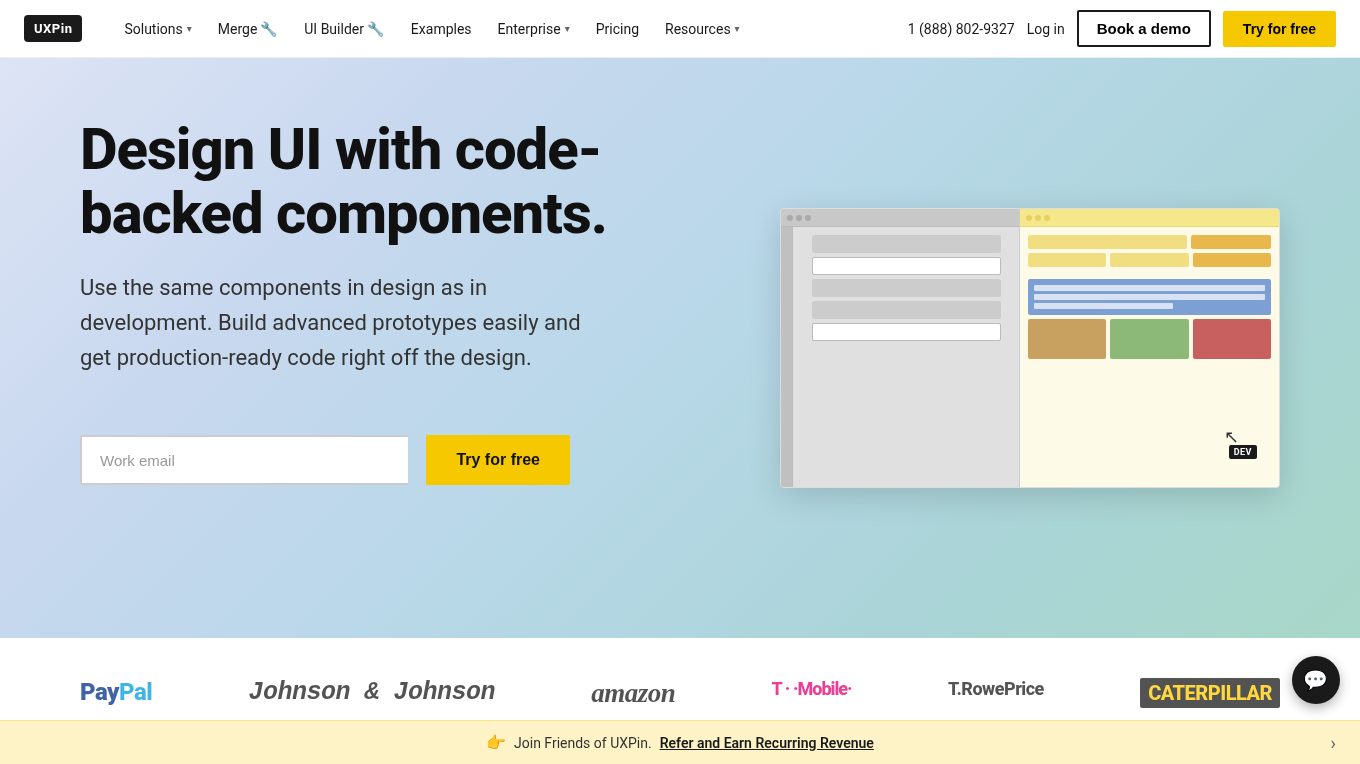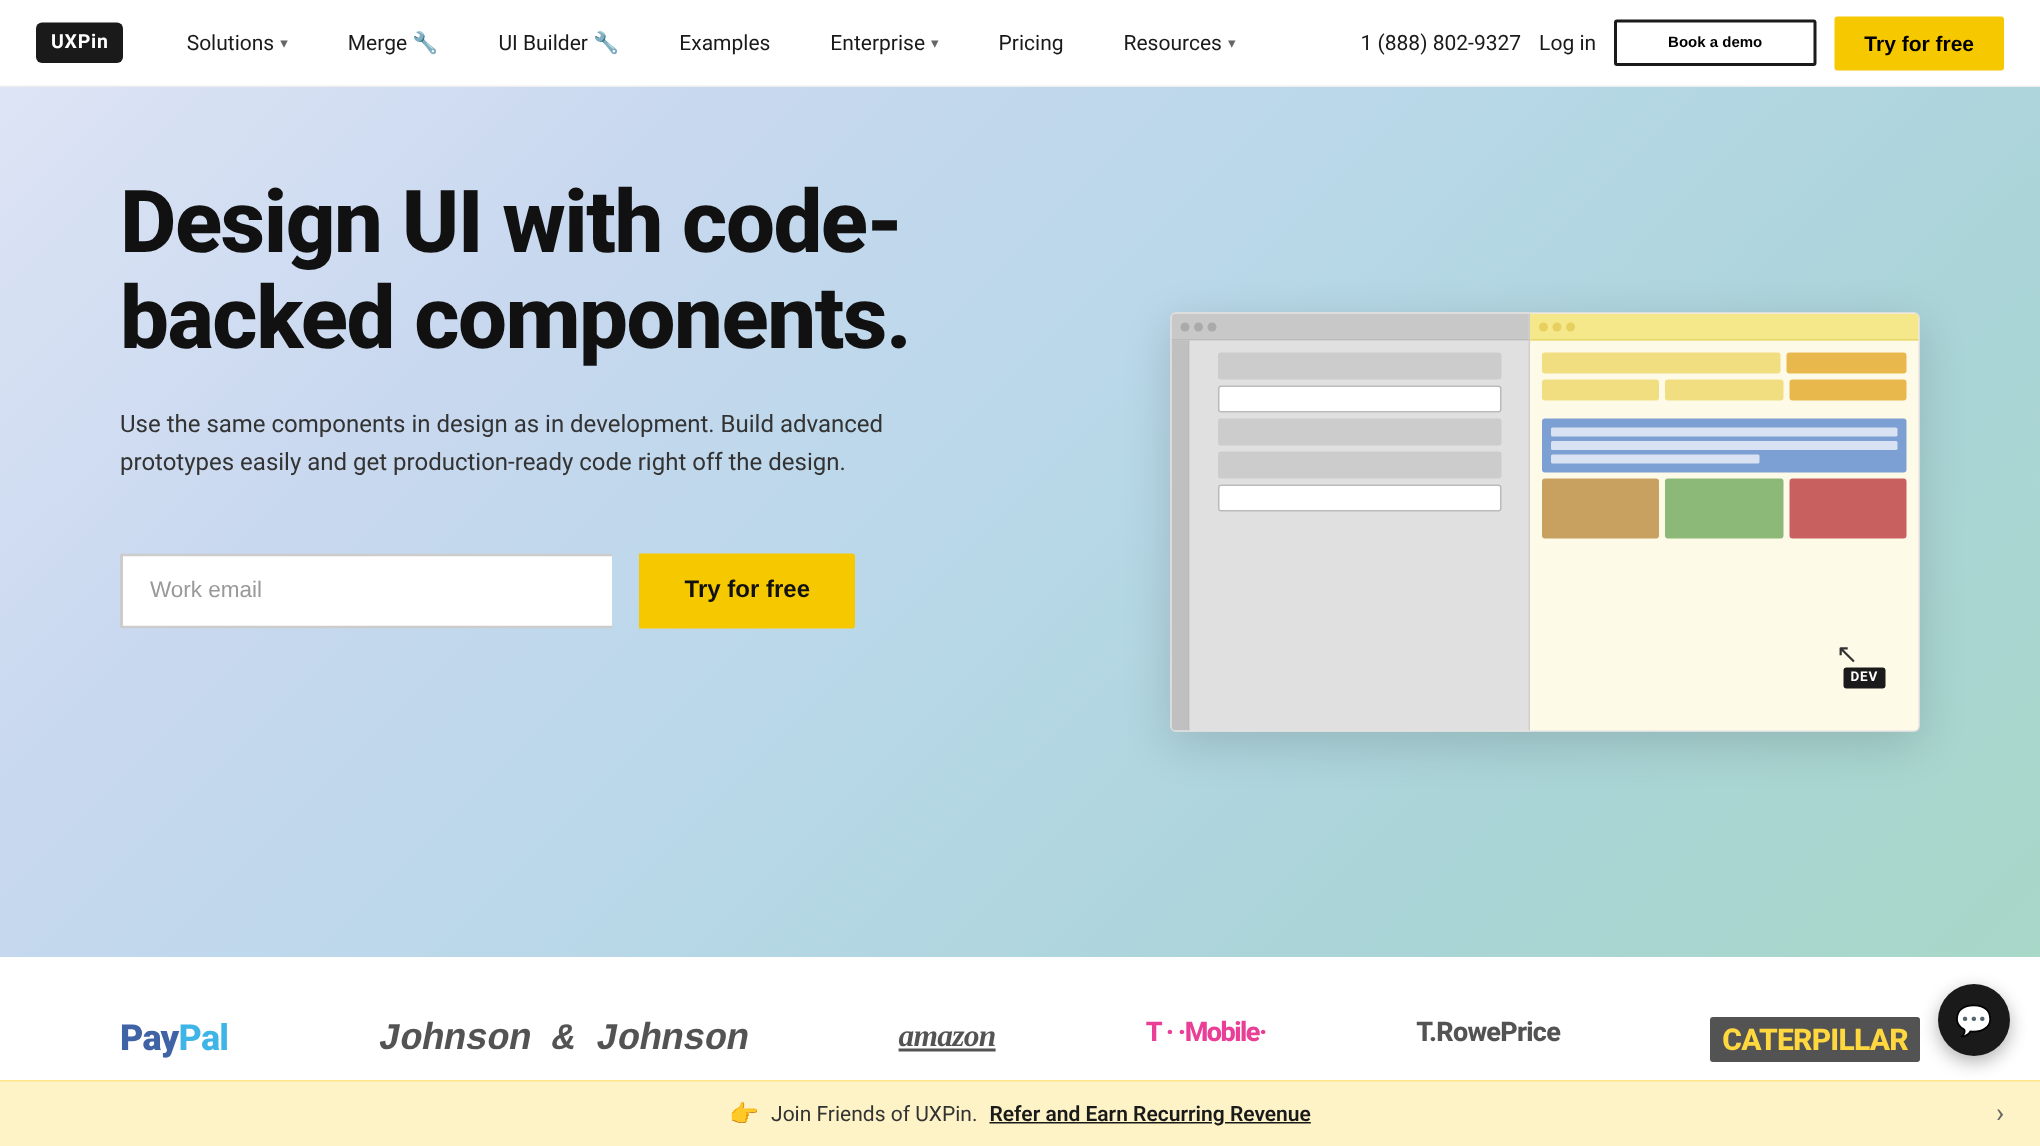--- a/index.html
+++ b/index.html
@@ -28,21 +28,21 @@
       font-size: 13px;
       font-weight: 700;
       padding: 6px 10px;
       border-radius: 4px;
       margin-right: 32px;
       letter-spacing: 0.5px;
     }
     .nav-items {
       display: flex;
       align-items: center;
-      gap: 20px;
+      gap: 6px;
       flex: 1;
     }
     .nav-item {
       display: flex;
       align-items: center;
       gap: 4px;
       padding: 6px 10px;
       font-size: 14px;
       color: #1a1a1a;
       cursor: pointer;
@@ -62,24 +62,24 @@
       font-size: 14px;
       color: #1a1a1a;
       white-space: nowrap;
     }
     .nav-login {
       font-size: 14px;
       color: #1a1a1a;
       cursor: pointer;
     }
     .nav-book-demo {
-      padding: 8px 34px;
+      padding: 8px 18px;
       border: 2px solid #1a1a1a;
       background: transparent;
-      font-size: 10px;
+      font-size: 15px;
       font-weight: 600;
       cursor: pointer;
       border-radius: 2px;
     }
     .nav-try-free {
       padding: 8px 18px;
       background: #f5c800;
       border: 2px solid #f5c800;
       font-size: 14px;
       font-weight: 700;
@@ -103,24 +103,24 @@
     }
     .hero-title {
       font-size: 58px;
       font-weight: 800;
       line-height: 1.1;
       color: #111;
       margin-bottom: 24px;
       letter-spacing: -1px;
     }
     .hero-subtitle {
-      font-size: 16px;
+      font-size: 22px;
       line-height: 1.6;
       color: #333;
-      margin-bottom: 48px;
+      margin-bottom: 60px;
       max-width: 520px;
     }
     .hero-form {
       display: flex;
       gap: 18px;
       align-items: stretch;
       max-width: 490px;
     }
     .hero-email-input {
       flex: 1;
@@ -503,21 +503,21 @@
 </section>
 
 <section class="logos-section">
   <div class="logo-item">
     <span class="logo-text logo-paypal"><b>Pay</b><span style="color:#009cde;">Pal</span></span>
   </div>
   <div class="logo-item">
     <span class="logo-text logo-jj" style="font-style:italic;">Johnson &amp; Johnson</span>
   </div>
   <div class="logo-item">
-    <span class="logo-text" style="font-size:21px; color:#1a1a1a; font-family: Georgia, serif; font-style: italic; text-decoration: underline;">amazon</span>
+    <span class="logo-text" style="font-size:27px; color:#1a1a1a; font-family: Georgia, serif; font-style: italic;">amazon</span>
   </div>
   <div class="logo-item">
     <span class="logo-text logo-tmobile">T · ·Mobile·</span>
   </div>
   <div class="logo-item">
     <span class="logo-text logo-trowe">T.RowePrice</span>
   </div>
   <div class="logo-item">
     <span class="logo-text logo-caterpillar">CATERPILLAR</span>
   </div>

